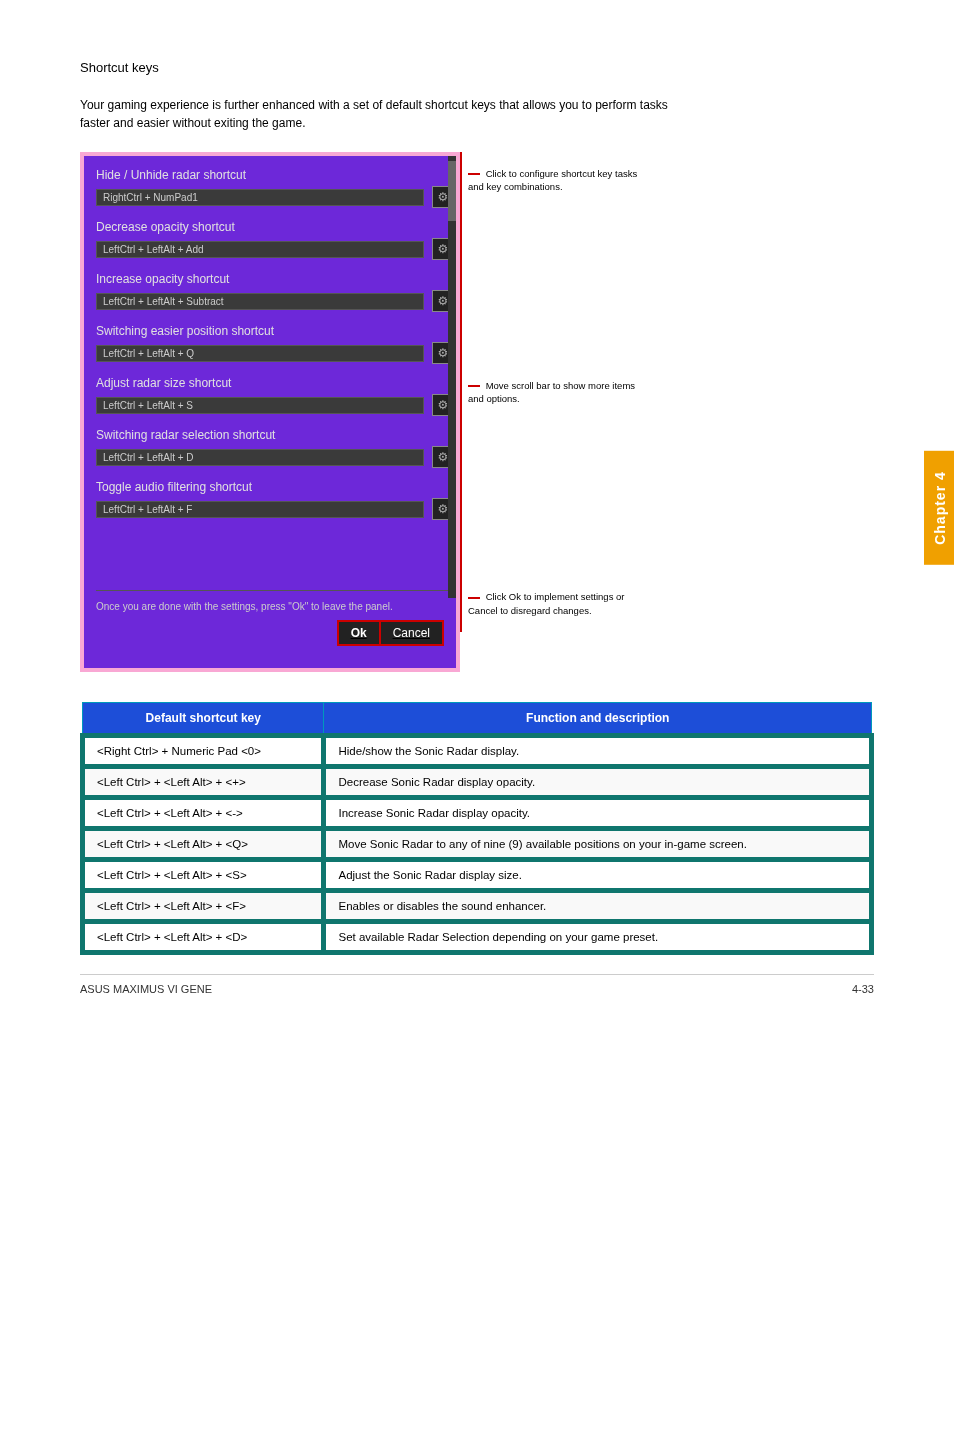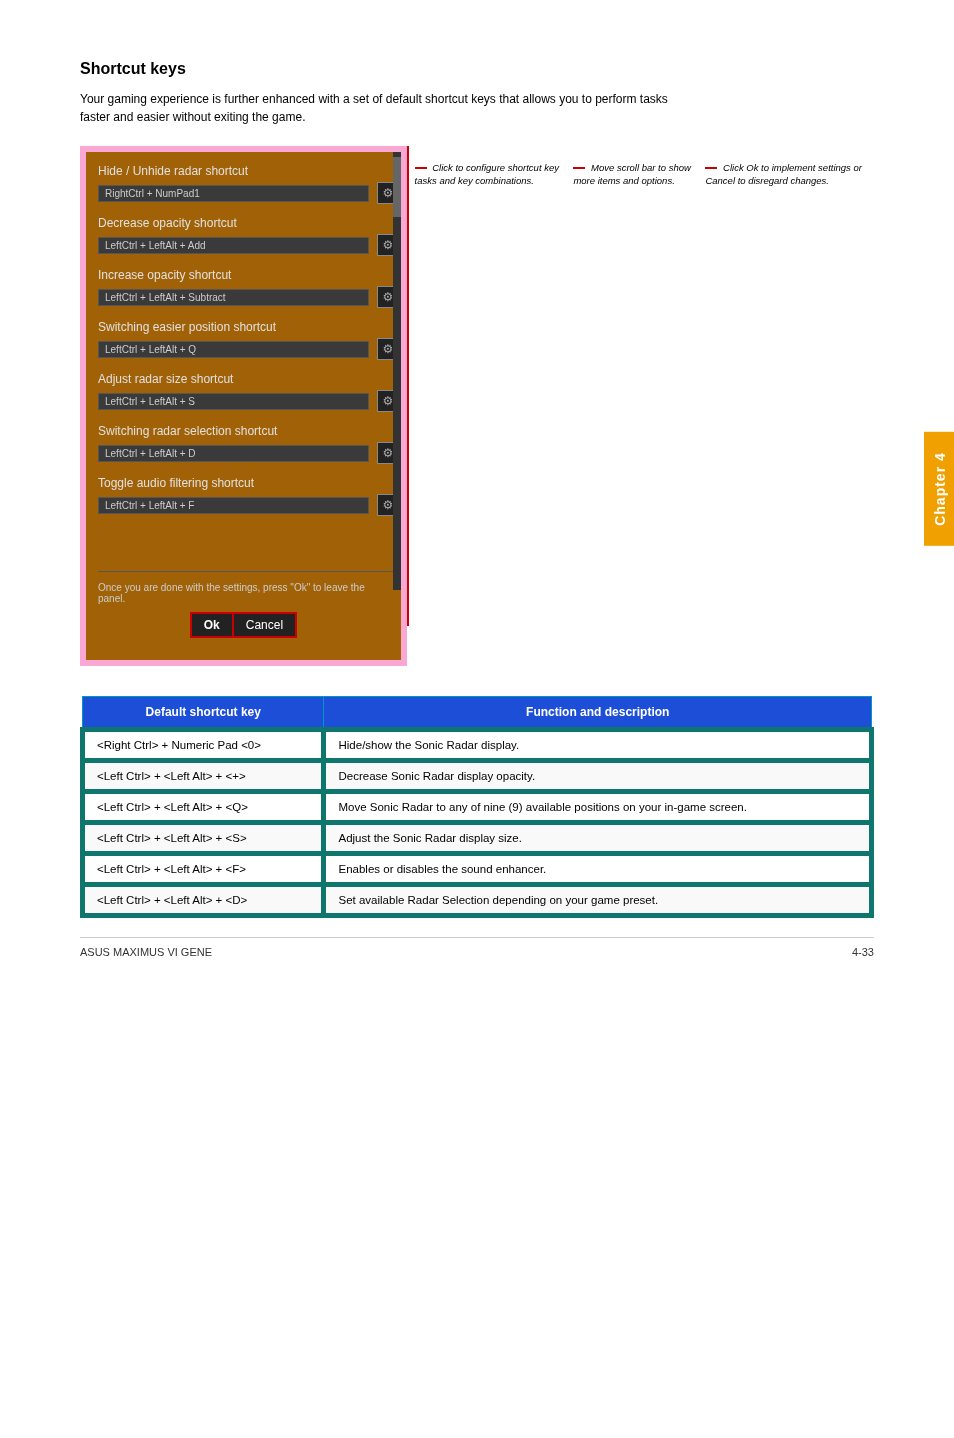--- a/index.html
+++ b/index.html
@@ -11,43 +11,43 @@
       min-height: 1438px;
       position: relative;
     }
 
     .page-container {
       padding: 60px 80px 60px 80px;
       position: relative;
     }
 
     .section-title {
-      font-weight: bold;
-      font-size: 16px;
-      margin-bottom: 12px;
+      font-weight: normal;
+      font-size: 13px;
+      margin-bottom: 21px;
     }
 
     .section-desc {
       font-size: 12px;
       line-height: 1.5;
       margin-bottom: 20px;
       max-width: 600px;
     }
 
     
     .screenshot-panel {
       display: flex;
       align-items: flex-start;
       margin-bottom: 30px;
       position: relative;
     }
 
     .app-window {
-      background: #a16207;
-      border: 6px solid #f9a8d4;
+      background: #6d28d9;
+      border: 4px solid #f9a8d4;
       width: 380px;
       min-height: 520px;
       position: relative;
       padding: 12px 0 12px 12px;
       display: flex;
       flex-direction: column;
     }
 
     .shortcut-item {
       margin-bottom: 12px;
@@ -113,22 +113,23 @@
     }
 
     .panel-footer-text {
       color: #ccc;
       font-size: 10px;
       margin-bottom: 8px;
     }
 
     .ok-cancel-row {
       display: flex;
-      justify-content: center;
+      justify-content: flex-end;
       gap: 0;
+      text-decoration: underline;
     }
 
     .btn-ok {
       background: #222;
       border: 2px solid #cc0000;
       color: #fff;
       font-size: 12px;
       padding: 4px 12px;
       cursor: pointer;
       font-weight: bold;
@@ -304,21 +305,21 @@
         <div class="panel-footer-text">Once you are done with the settings, press "Ok" to leave the panel.</div>
         <div class="ok-cancel-row">
           <button class="btn-ok">Ok</button>
           <button class="btn-cancel">Cancel</button>
         </div>
       </div>
     </div>
 
     <div style="width:2px; background:#cc0000; height:480px; margin-top:0;"></div>
 
-    <div class="annotations-wrapper" style="margin-left:6px; display:flex; flex-direction:row; justify-content:space-between; height:480px; padding:15px 0;font-style:italic;">
+    <div class="annotations-wrapper" style="margin-left:6px; display:flex; flex-direction:column; justify-content:space-between; height:480px; padding:15px 0;">
 
       <div class="ann-entry">
         <span style="display:inline-block; width:12px; height:2px; background:#cc0000; vertical-align:middle; margin-right:3px;"></span>
         <span>Click to configure shortcut key tasks and key combinations.</span>
       </div>
 
       <div class="ann-entry">
         <span style="display:inline-block; width:12px; height:2px; background:#cc0000; vertical-align:middle; margin-right:3px;"></span>
         <span>Move scroll bar to show more items and options.</span>
       </div>
@@ -342,20 +343,24 @@
     <tbody id="table-body">
     <tr>
           <td>&lt;Right Ctrl&gt; + Numeric Pad &lt;0&gt;</td>
           <td>Hide/show the Sonic Radar display.</td>
         </tr>
         <tr>
           <td>&lt;Left Ctrl&gt; + &lt;Left Alt&gt; + &lt;+&gt;</td>
           <td>Decrease Sonic Radar display opacity.</td>
         </tr>
         <tr>
+          <td>&lt;Left Ctrl&gt; + &lt;Left Alt&gt; + &lt;-&gt;</td>
+          <td>Increase Sonic Radar display opacity.</td>
+        </tr>
+        <tr>
           <td>&lt;Left Ctrl&gt; + &lt;Left Alt&gt; + &lt;Q&gt;</td>
           <td>Move Sonic Radar to any of nine (9) available positions on your in-game screen.</td>
         </tr>
         <tr>
           <td>&lt;Left Ctrl&gt; + &lt;Left Alt&gt; + &lt;S&gt;</td>
           <td>Adjust the Sonic Radar display size.</td>
         </tr>
         <tr>
           <td>&lt;Left Ctrl&gt; + &lt;Left Alt&gt; + &lt;F&gt;</td>
           <td>Enables or disables the sound enhancer.</td>

